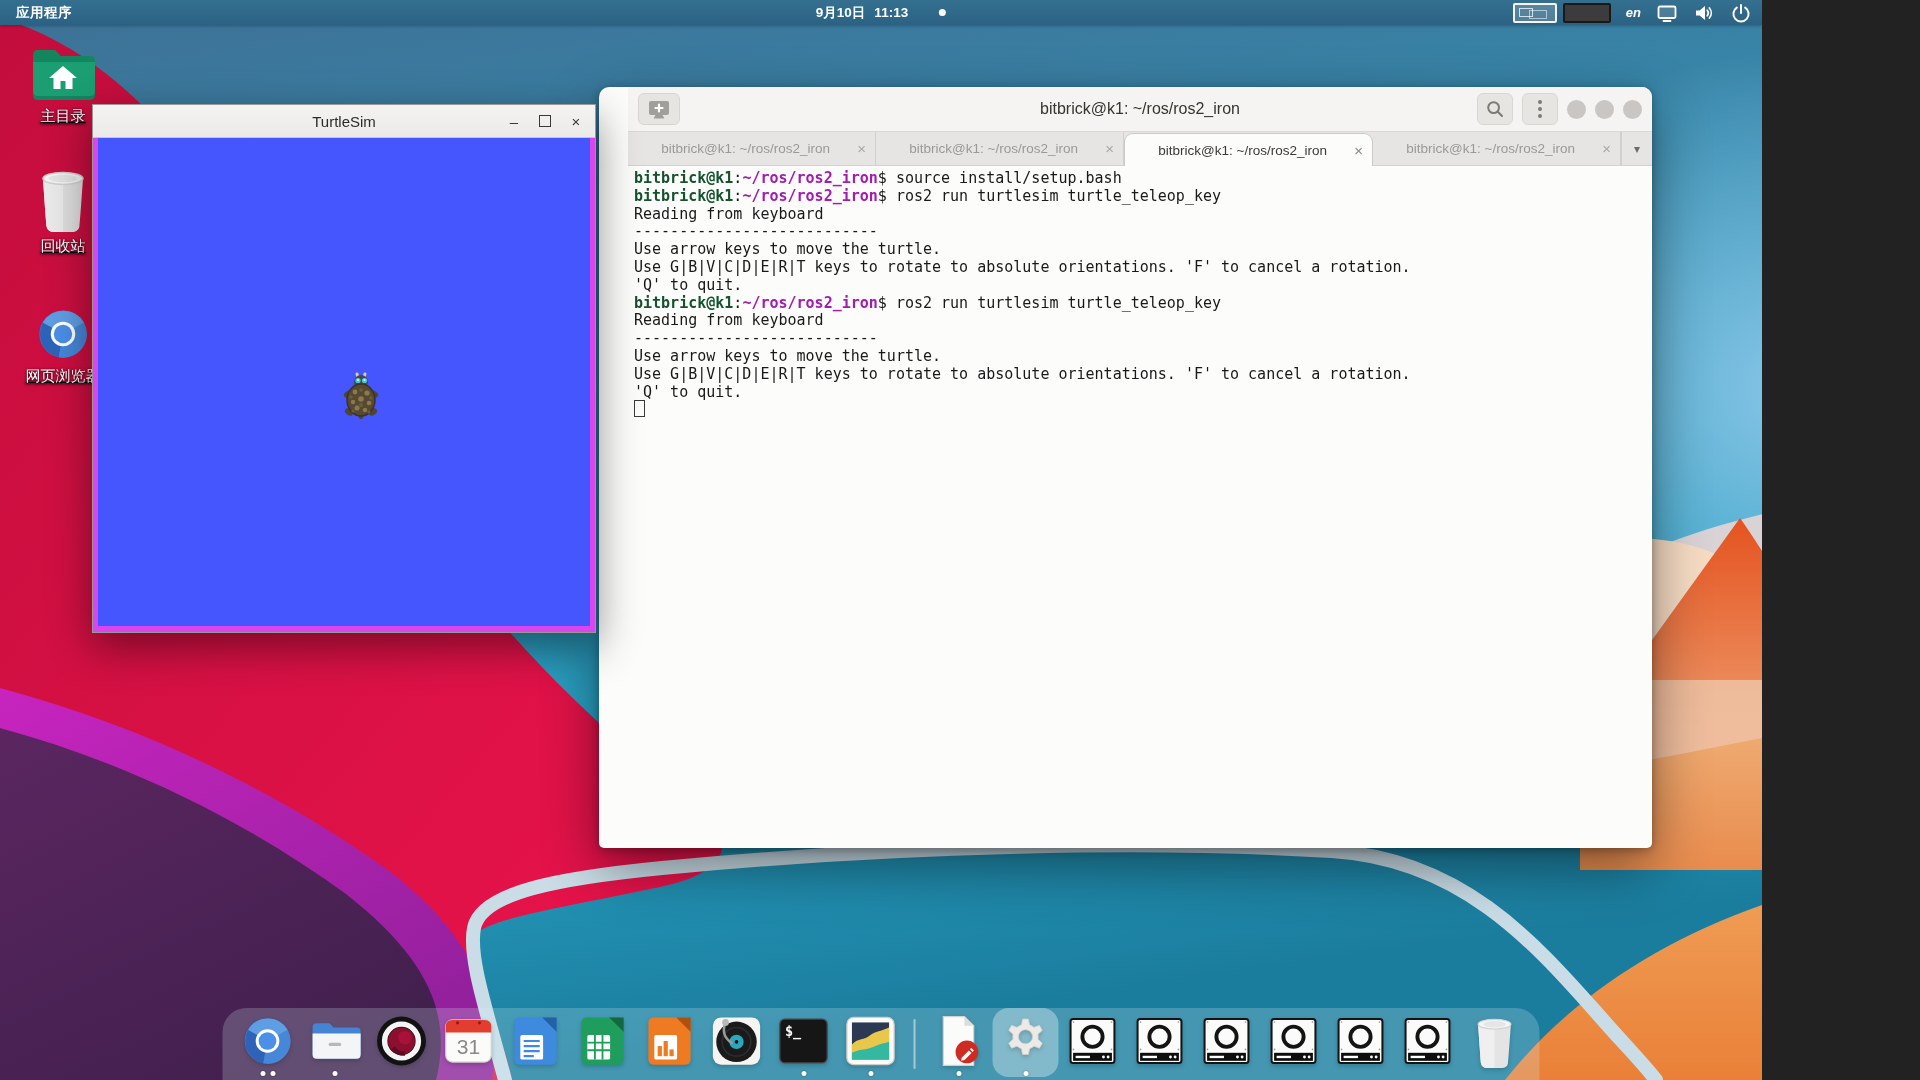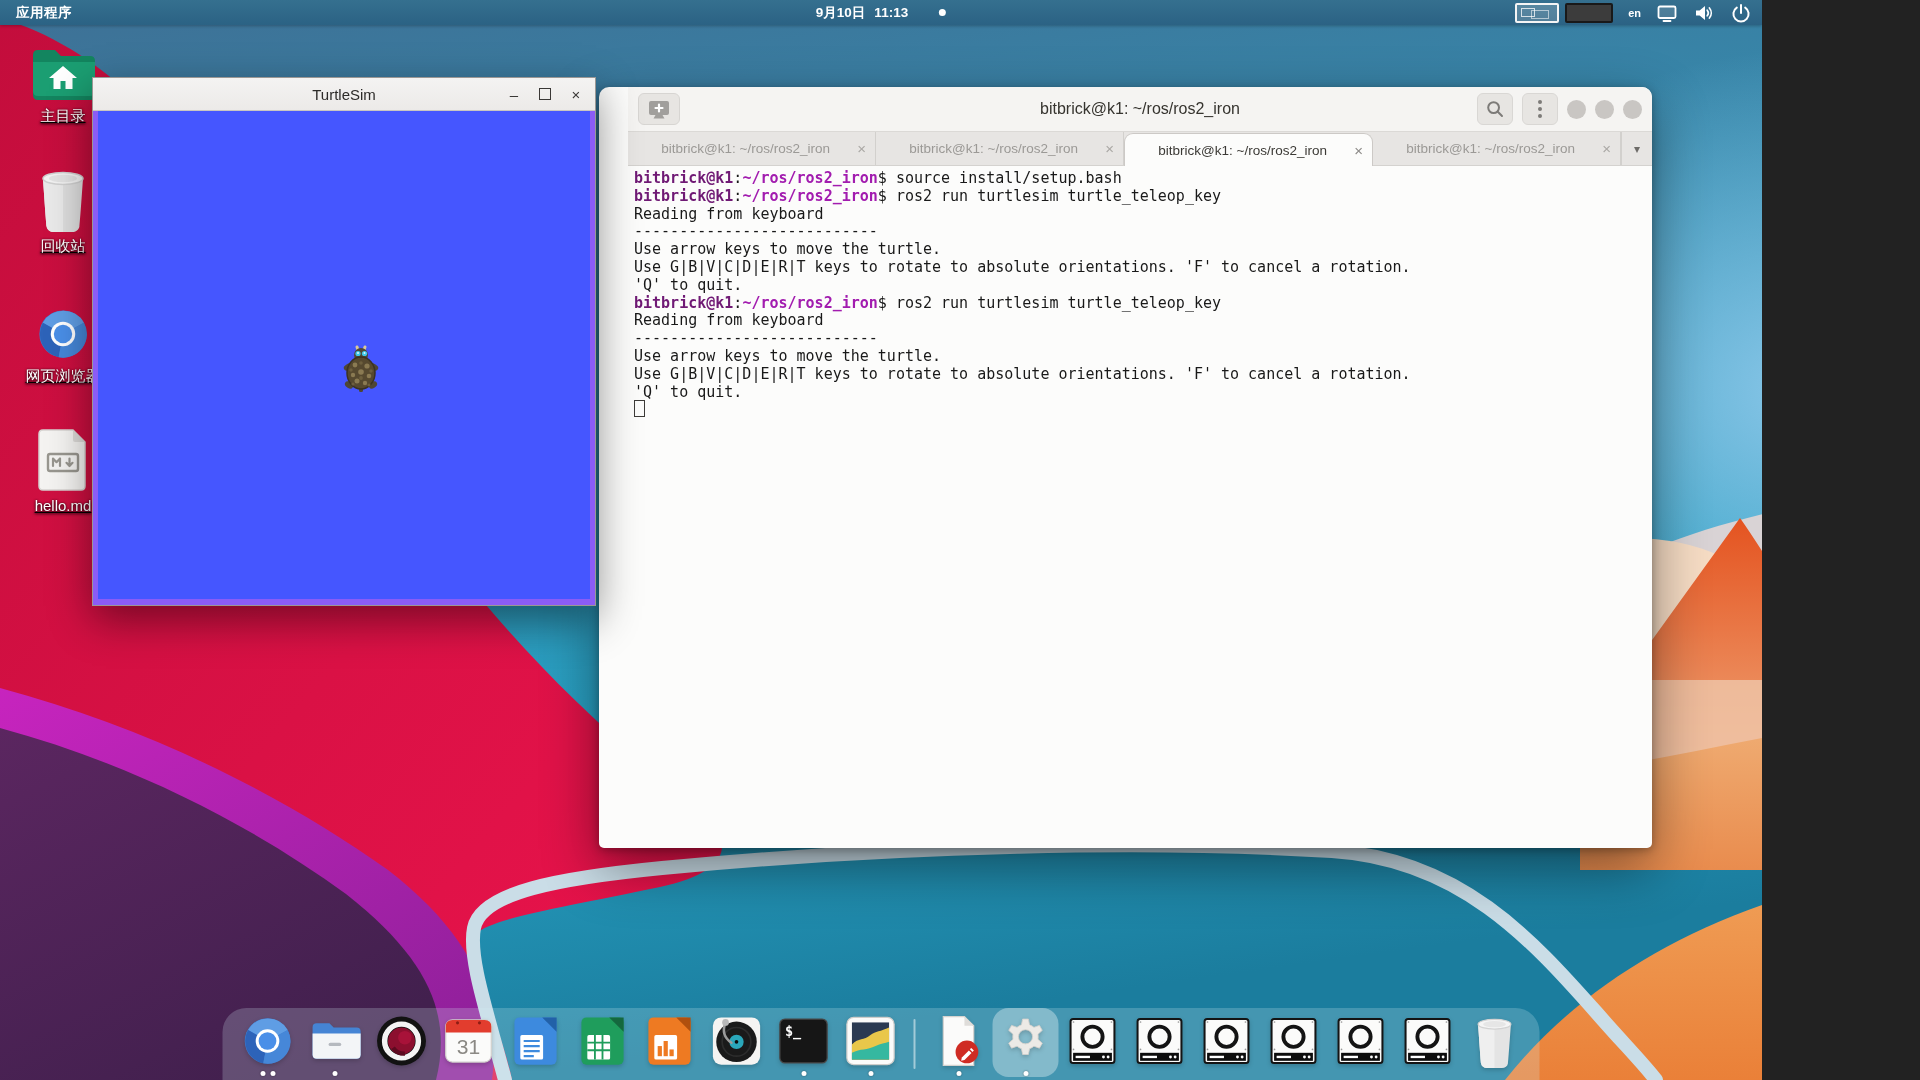--- a/index.html
+++ b/index.html
@@ -13,32 +13,32 @@
     box-shadow:0 1px 3px rgba(0,0,0,.25);}
   .tb-left{padding:0 16px;font-size:13.5px;font-weight:700;letter-spacing:.5px;}
   .tb-center{position:absolute;left:50%;transform:translateX(-50%);display:flex;align-items:center;font-weight:700;font-size:13.5px;gap:9px;}
   .notif-dot{width:7px;height:7px;border-radius:50%;background:#fff;margin-left:22px;}
   .tb-right{margin-left:auto;display:flex;align-items:center;gap:15px;padding-right:10px;}
   .ws{display:flex;gap:6px;align-items:center;}
   .ws-active{width:40px;height:16px;border:2px solid #f4f4f4;background:rgba(255,255,255,.18);border-radius:2px;position:relative;}
   .ws-active::before{content:"";position:absolute;left:4px;top:3px;width:12px;height:7px;border:1px solid rgba(255,255,255,.75);}
   .ws-active::after{content:"";position:absolute;left:14px;top:5px;width:16px;height:7px;border:1px solid rgba(255,255,255,.55);}
   .ws-other{width:44px;height:16px;background:#3c3c3c;border:2px solid #191919;border-radius:2px;}
-  .kb-layout{font-size:11px;font-weight:700;}
+  .kb-layout{font-size:13px;font-weight:700;font-style:italic;}
   .tb-ic{display:flex;align-items:center;justify-content:center;}
 
   
   .desk-col{position:absolute;left:14px;top:36px;z-index:2;display:flex;flex-direction:column;gap:40px;width:98px;text-decoration:underline;}
   .desk-item{display:flex;flex-direction:column;align-items:center;gap:5px;cursor:default;}
   .desk-ic{height:66px;display:flex;align-items:flex-end;justify-content:center;}
   .desk-label{font-size:15px;color:#fff;text-shadow:0 1px 3px rgba(0,0,0,.85),0 0 2px rgba(0,0,0,.6);white-space:nowrap;}
 
   
-  .tswin{position:absolute;left:92px;top:77px;width:502px;height:527px;z-index:8;
-    background:#8b5cf6;border:1px solid #9b9794;box-shadow:0 14px 40px rgba(0,0,0,.45);
+  .tswin{position:absolute;left:92px;top:104px;width:502px;height:527px;z-index:8;
+    background:#d946ef;border:1px solid #9b9794;box-shadow:0 14px 40px rgba(0,0,0,.45);
     display:flex;flex-direction:column;}
   .ts-titlebar{height:32px;background:linear-gradient(#f4f3f2,#eceae8);border-bottom:1px solid #c9c6c2;
     display:flex;align-items:center;position:relative;}
   .ts-title{position:absolute;left:50%;transform:translateX(-50%);font-size:15px;color:#2d2b29;}
   .ts-btns{margin-left:auto;display:flex;align-items:center;gap:17px;padding-right:12px;}
   .ts-btn{color:#3a3836;font-size:15px;line-height:1;display:flex;align-items:center;justify-content:center;width:14px;height:14px;}
   .ts-max{width:10px;height:10px;border:1.7px solid #3a3836;}
   .ts-body{flex:1;padding:0 5px 6px 5px;display:flex;}
   .ts-canvas{flex:1;position:relative;}
   .turtle{position:absolute;left:53.4%;top:53.2%;transform:translate(-50%,-50%);}
@@ -57,21 +57,21 @@
   .win-circ{width:19px;height:19px;border-radius:50%;background:#c9c6c3;}
   .t-tabs{height:33px;background:#e7e5e3;display:flex;align-items:stretch;border-bottom:1px solid #d4d2cf;flex:0 0 auto;}
   .tab{flex:1 1 0;max-width:252px;display:flex;align-items:center;padding:0 9px 0 13px;border-right:1px solid #d2d0cd;color:#9b9996;font-size:13.5px;position:relative;}
   .tab .lbl{flex:1;text-align:center;white-space:nowrap;overflow:hidden;text-overflow:ellipsis;}
   .tab .x{color:#aaa8a5;font-size:15px;margin-left:7px;}
   .tab.active{background:#fcfcfb;color:#3c3a36;border:1px solid #ccc9c6;border-bottom:none;border-radius:9px 9px 0 0;margin-top:1px;margin-bottom:-1px;z-index:1;}
   .tab.active .x{color:#8b8986;}
   .tab-dd{margin-left:auto;width:30px;display:flex;align-items:center;justify-content:center;color:#6d6b68;font-size:12px;border-left:1px solid #d2d0cd;}
   .t-body{flex:1;padding:4px 6px;font-family:"DejaVu Sans Mono",monospace;font-size:15px;line-height:17.8px;color:#191919;}
   .tline{white-space:pre;min-height:17.8px;}
-  .seg-user{color:#701a75;font-weight:700;}
+  .seg-user{color:#14532d;font-weight:700;}
   .seg-path{color:#a21caf;font-weight:700;}
   .seg-plain{color:#191919;}
   .tcursor{display:inline-block;width:8.5px;height:15px;border:1.6px solid #3d3b38;vertical-align:middle;margin-top:-2px;}
 
   
   .dock{position:absolute;bottom:0;left:50%;transform:translateX(-50%);z-index:20;height:72px;
     display:flex;align-items:center;gap:13px;padding:0 18px;
     background:rgba(215,240,247,.22);border-radius:24px 24px 0 0;}
   .dock-item{position:relative;width:54px;height:66px;display:flex;flex-direction:column;align-items:center;padding-top:3px;box-sizing:border-box;}
   .dock-item.hl::before{content:"";position:absolute;left:-6px;right:-6px;top:-3px;bottom:0;background:rgba(255,255,255,.34);border-radius:16px;}
@@ -203,32 +203,20 @@
           <svg width="56" height="56" viewBox="0 0 64 64">
             <circle cx="32" cy="32" r="27" fill="#3f7ccc"></circle>
             <path d="M32 32 L9 19 A27 27 0 0 1 56 19 Z" fill="#5f9de4"></path>
             <path d="M32 32 L9 19 A27 27 0 0 0 27 58.5 Z" fill="#2d63b9"></path>
             <path d="M32 32 L27 58.5 A27 27 0 0 0 56 19 Z" fill="#4687d8"></path>
             <circle cx="32" cy="32" r="14" fill="#fff"></circle>
             <circle cx="32" cy="32" r="10.5" fill="#4a8fe8"></circle>
           </svg>
         </span>
         <span class="desk-label">网页浏览器</span>
-      </div>
-      <div class="desk-item">
-        <span class="desk-ic">
-          <svg width="56" height="64" viewBox="0 0 56 64">
-            <path d="M8 2h30l12 12v44q0 4-4 4H8q-4 0-4-4V6q0-4 4-4Z" fill="#f4f3f1" stroke="#d6d4d1" stroke-width="1.5"></path>
-            <path d="M38 2l12 12H40q-2 0-2-2Z" fill="#dcdad7"></path>
-            <rect x="13" y="26" width="30" height="17" rx="2" fill="none" stroke="#98968f" stroke-width="2.4"></rect>
-            <path d="M18 38v-7.5l3.5 3.7 3.5-3.7V38" fill="none" stroke="#98968f" stroke-width="2.2" stroke-linecap="round" stroke-linejoin="round"></path>
-            <path d="M34.5 30.5v7M31.5 34.8l3 3.2 3-3.2" fill="none" stroke="#98968f" stroke-width="2.2" stroke-linecap="round" stroke-linejoin="round"></path>
-          </svg>
-        </span>
-        <span class="desk-label">hello.md</span>
       </div>
     </div>
 
   <div class="termwin">
     <div class="t-header">
       <div class="newtab-btn">
         <svg width="24" height="23" viewBox="0 0 24 23">
             <rect x="2" y="3" width="20" height="14" rx="2" fill="#a19f9c"></rect>
             <path d="M12 6.5v7M8.5 10h7" stroke="#fff" stroke-width="2.2" stroke-linecap="round"></path>
             <path d="M8.5 17l-2 3.4h11l-2-3.4" fill="#a19f9c"></path>

